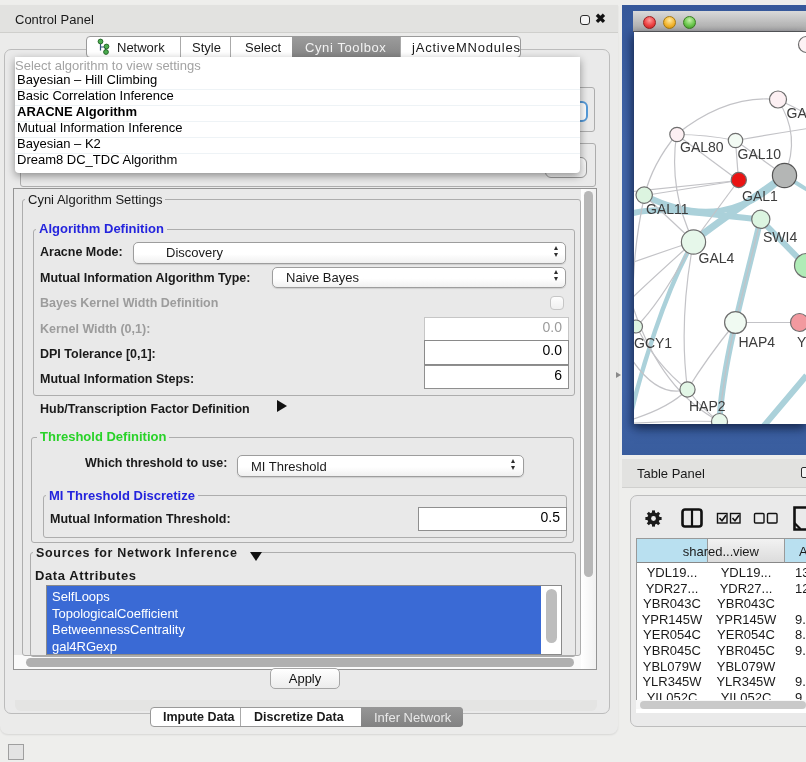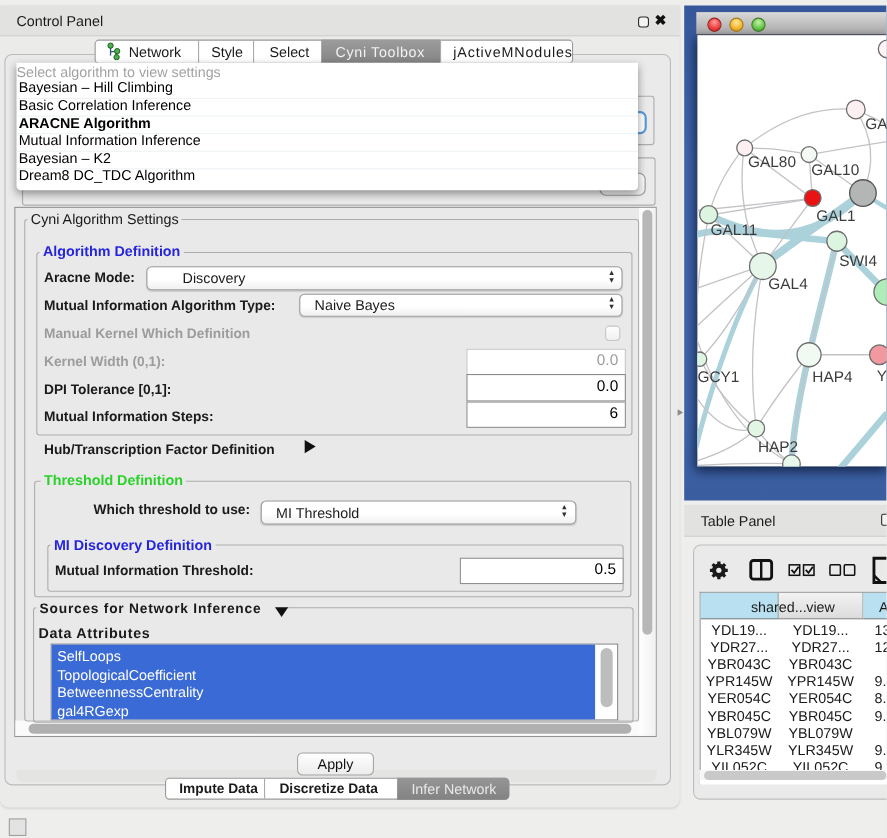--- a/index.html
+++ b/index.html
@@ -96,21 +96,21 @@
   <div class="txt" style="left:146px;top:245px;font-size:13px;margin-left:20px;">Discovery</div>
   <div class="cart up" style="left:554.2px;top:246px;"></div>
   <div class="cart dn" style="left:554.2px;top:252.8px;"></div>
 
   <div class="txt b" style="left:40px;top:271px;font-size:12.5px;">Mutual Information Algorithm Type:</div>
   <div class="combo" style="left:272px;top:266.5px;width:292px;height:19.5px;"></div>
   <div class="txt" style="left:286px;top:270px;font-size:13px;">Naive Bayes</div>
   <div class="cart up" style="left:554.2px;top:270.4px;"></div>
   <div class="cart dn" style="left:554.2px;top:277.2px;"></div>
 
-  <div class="txt b" style="left:40px;top:296px;font-size:12.5px;color:#9c9c9c;">Manual Kernel Which Definition</div>
+  <div class="txt b" style="left:40px;top:296px;font-size:12.5px;color:#9c9c9c;">Bayes Kernel Width Definition</div>
   <div class="ab" style="left:550px;top:296px;width:13.5px;height:13.5px;
        background:linear-gradient(#fdfdfd,#f0f0f0);border:1.5px solid #c6c6c6;
        border-radius:4px;box-sizing:border-box;"></div>
 
   <div class="txt b" style="left:40px;top:322px;font-size:12.5px;color:#9c9c9c;">Kernel Width (0,1):</div>
   <div class="fld" style="left:424px;top:317px;width:137px;height:21px;
        border:1px solid #c6c6c6;color:#9c9c9c;padding:1px 6px 0 0;">0.0</div>
 
   <div class="txt b" style="left:40px;top:347px;font-size:12.5px;">DPI Tolerance [0,1]:</div>
   <div class="fld" style="left:424px;top:340px;width:137px;height:22px;
@@ -128,41 +128,41 @@
   <div class="gb" style="left:31px;top:437px;width:541px;height:104px;"></div>
   <div class="gbt txt b" style="left:37px;top:429px;font-size:13px;color:#28d228;background:#e9e9e9;">Threshold Definition</div>
 
   <div class="txt b" style="left:85px;top:456px;font-size:12.5px;">Which threshold to use:</div>
   <div class="combo" style="left:237px;top:455px;width:285px;height:20px;"></div>
   <div class="txt" style="left:251px;top:459px;font-size:13px;">MI Threshold</div>
   <div class="cart up" style="left:511.2px;top:459px;"></div>
   <div class="cart dn" style="left:511.2px;top:465.8px;"></div>
 
   <div class="gb" style="left:43px;top:495px;width:522px;height:41px;"></div>
-  <div class="gbt txt b" style="left:46px;top:488px;font-size:13px;color:#2424dd;background:#e9e9e9;">MI Discovery Definition</div>
+  <div class="gbt txt b" style="left:46px;top:488px;font-size:13px;color:#2424dd;background:#e9e9e9;">MI Threshold Discretize</div>
   <div class="txt b" style="left:50px;top:512px;font-size:12.5px;">Mutual Information Threshold:</div>
   <div class="fld" style="left:418px;top:507px;width:141px;height:21px;
        border:1px solid #8f8f8f;padding:1px 6px 0 0;">0.5</div>
 
   <div class="gb" style="left:30px;top:552px;width:544px;height:103px;"></div>
   <div class="gbt txt b" style="left:33px;top:546px;font-size:12.5px;letter-spacing:0.7px;background:#e9e9e9;padding:0 22px 0 3px;">Sources for Network Inference</div>
   <div class="ab" style="left:250px;top:552px;width:0;height:0;
        border-left:6.5px solid transparent;border-right:6.5px solid transparent;
        border-top:9px solid #111;"></div>
   <div class="txt b" style="left:35px;top:568px;font-size:13px;letter-spacing:0.6px;">Data Attributes</div>
 
   <div class="ab" style="left:46px;top:585px;width:516px;height:70px;
        border:1px solid #8a8a8a;background:#fff;box-sizing:border-box;"></div>
   <div class="ab" style="left:47px;top:586px;width:494px;height:68px;background:#3a6ad5;"></div>
   <div class="ab" style="left:546px;top:589px;width:11px;height:54px;
        background:#bdbdbd;border-radius:5.5px;"></div>
   <div class="txt" style="left:52px;top:589px;font-size:13px;line-height:16.7px;color:#fff;">
     SelfLoops<br>TopologicalCoefficient<br>BetweennessCentrality<br>gal4RGexp</div>
 
-  <div class="ab" style="left:270px;top:684px;width:68px;height:19px;
+  <div class="ab" style="left:270px;top:668px;width:68px;height:19px;
        background:linear-gradient(#ffffff,#ececec);border:1px solid #a6a6a6;
        border-radius:5px;text-align:center;font-size:13px;color:#111;
        line-height:19px;">Apply</div>
 
   <div class="ab" style="left:150px;top:707px;width:313px;height:20px;
        background:#fff;border:1px solid #999;border-radius:4px;box-sizing:border-box;"></div>
   <div class="ab" style="left:240px;top:708px;width:1px;height:18px;background:#aaa;"></div>
   <div class="ab" style="left:361px;top:707px;width:102px;height:20px;
        background:linear-gradient(#969696,#828282);border-radius:0 4px 4px 0;"></div>
   <div class="txt b" style="left:163px;top:710px;font-size:12.5px;">Impute Data</div>

